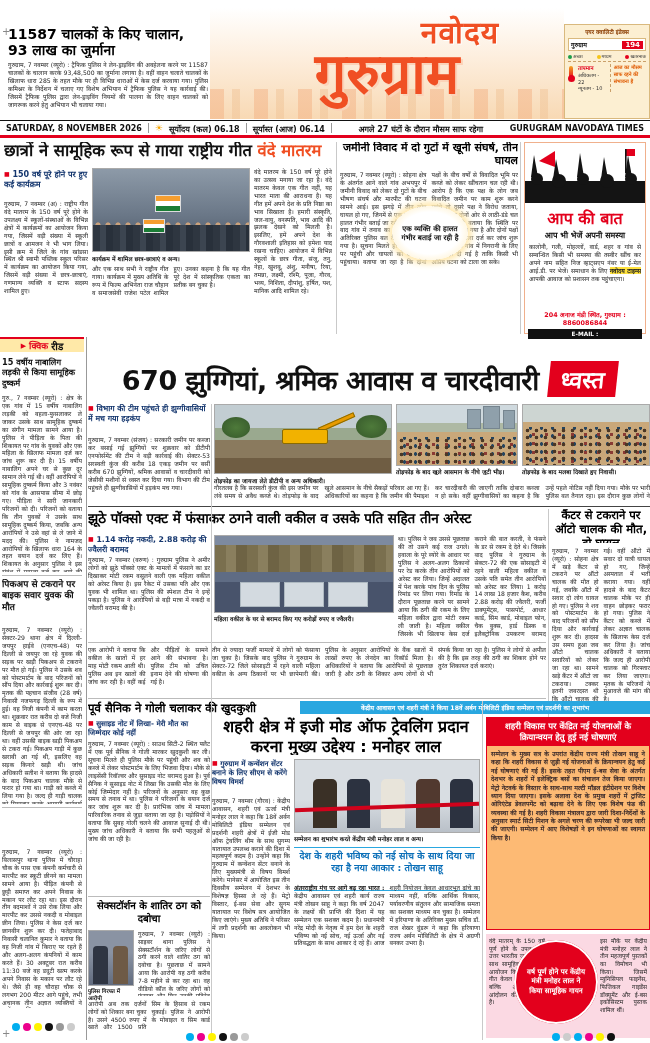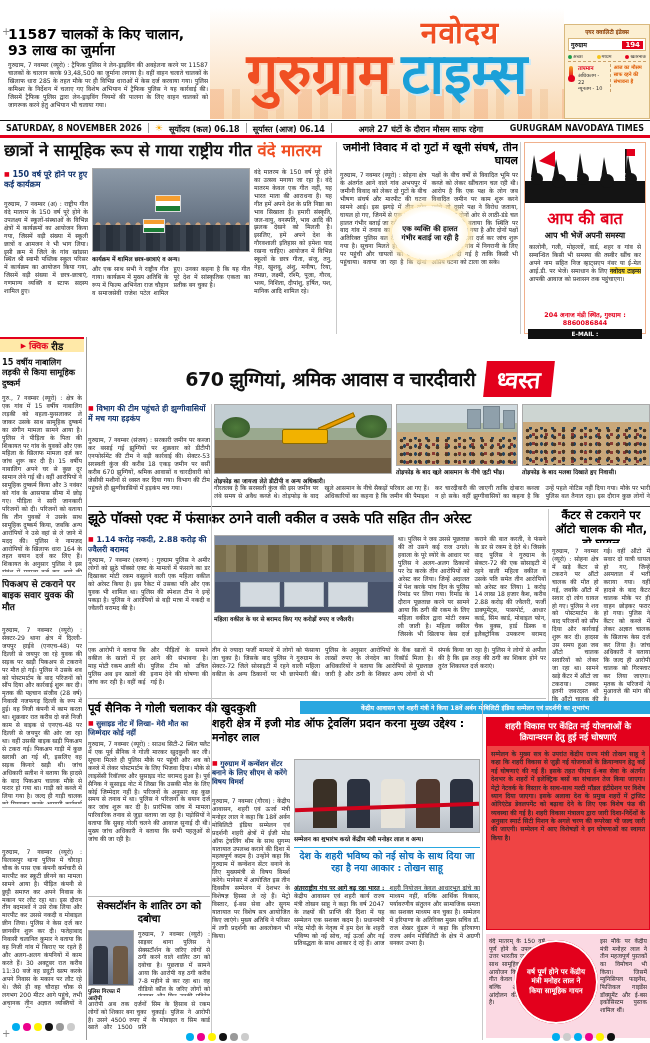--- a/index.html
+++ b/index.html
@@ -60,26 +60,26 @@
   .aapki-em{background:#111;color:#fff;font-size:5.8px;text-align:center;line-height:10px;height:10px;font-weight:bold}
   
   .qr-head{background:#ffe9a8;height:15px;display:flex;align-items:center;justify-content:center;gap:3px;border-top:2px solid #e3001c}
   .qr-a{color:#e3001c;font-weight:bold;font-size:9px}
   .qr-b{color:#111;font-weight:bold;font-size:10px}
   .qr-flag{color:#e3001c;font-size:7px}
   .qr-h{font-size:8.2px;font-weight:bold;text-align:left;line-height:1.25;overflow:hidden}
   
   .banner{background:#e3001c;color:#fff;font-weight:bold;font-size:11.5px;text-align:center;line-height:19px;white-space:nowrap;overflow:hidden}
   .bighead{display:flex;align-items:center;justify-content:center;gap:10px}
-  .bighead .t1{font-size:19px;font-weight:bold;letter-spacing:-.5px;white-space:nowrap}
+  .bighead .t1{font-size:27px;font-weight:bold;letter-spacing:-.5px;white-space:nowrap}
   .bighead .t2{background:#e3001c;color:#fff;font-size:23px;font-weight:bold;padding:2px 12px;transform:skewX(-6deg)}
   .headline{font-weight:bold;color:#000;overflow:hidden}
   .bluestrip{background:#29a7e0;color:#fff;font-weight:bold;font-size:6.2px;text-align:center;line-height:13px;white-space:nowrap;overflow:hidden}
   .bluehead{color:#0b6fb8;font-weight:bold;font-size:9.5px;text-align:center;line-height:1.3;border-top:1px solid #29a7e0;border-bottom:1px solid #29a7e0;padding:2px 0;overflow:hidden}
-  .redbox{border:1px solid #e3001c;background:#ef4444}
+  .redbox{border:1px solid #e3001c;background:#fdba74}
   .redbox-t{background:#e3001c;color:#fff;font-weight:bold;font-size:8.5px;text-align:center;line-height:1.3;padding:3px 4px}
   .redbox-b{padding:4px;font-size:6.2px;font-weight:bold;color:#3a2a2a;text-align:justify;line-height:1.35;overflow:hidden}
   .pink{background:#fbd9e3}
   .circle{position:absolute;border-radius:50%;background:#e3001c;color:#fff;display:flex;align-items:center;justify-content:center;text-align:center;font-weight:bold;font-size:7px;line-height:1.3;padding:10px;box-shadow:0 0 0 2px #fff inset}
   .bold-lead{font-weight:bold}
   
   .ph-students{background:linear-gradient(#8d9aa8 0%,#6b7888 55%,#4c5866 100%)}
   .flag{position:absolute;width:26px;height:17px;background:linear-gradient(#f59e2f 0 33%,#fff 33% 66%,#1a7d35 66% 100%);border:1px solid #ddd}
   .people{position:absolute;left:0;right:0;bottom:0;height:26px;background:repeating-linear-gradient(90deg,#2e3640 0 7px,#3c4550 7px 13px,#28303a 13px 20px)}
   .heads{position:absolute;left:0;right:0;bottom:22px;height:8px;background-image:radial-gradient(circle,#caa27c 2.2px,transparent 3px);background-size:10px 8px}
@@ -119,21 +119,20 @@
     <div class="brief-h headline">11587 चालकों के किए चालान, 93 लाख का जुर्माना</div>
     <div class="body brief-b">गुरुग्राम, 7 नवम्बर (ब्यूरो) : ट्रैफिक पुलिस ने लेन-ड्राइविंग की अवहेलना करने पर 11587 चालकों के चालान करके 93,48,500 का जुर्माना लगाया है। वहीं वाहन चलाते चालकों के खिलाफ धारा 285 के तहत मौके पर ही विभिन्न धाराओं में केस दर्ज करवाया गया। पुलिस कमिश्नर के निर्देशन में चलाए गए विशेष अभियान में ट्रैफिक पुलिस ने यह कार्रवाई की। जिसमें ट्रैफिक पुलिस द्वारा लेन-ड्राइविंग नियमों की पालना के लिए वाहन चालकों को जागरूक करने हेतु अभियान भी चलाया गया।</div>
   </div>
 
   <div class="abs mast-bg" style="left:210px;top:8px;width:354px;height:111px">
     <div class="mast-sky"></div>
   </div>
   <div class="abs nav-word" style="left:370px;top:11px;width:180px">नवोदय</div>
   <div class="abs mast-row" style="left:210px;top:46px;width:354px">
     <span class="mast-a">गुरुग्राम</span>
-    <span class="mast-b">टाइम्स</span>
   </div>
 
   <div class="abs aqi" style="left:564px;top:24px;width:86px;height:95px">
     <div class="aqi-t">एयर क्वालिटी इंडेक्स</div>
     <div class="aqi-bar">
       <span class="aqi-city">गुरुग्राम</span>
       <span class="aqi-val">194</span>
     </div>
     <div class="aqi-leg">
       <span><span class="dot" style="background:#1e9e4a"></span><span>अच्छा</span></span>
@@ -297,21 +296,21 @@
   <div class="abs body cols3" style="left:212px;top:646px;width:334px;height:50px">तीन से ज्यादा फर्जी मामलों में लोगों को फंसाया जा चुका है। जिसके बाद पुलिस ने गुरुग्राम के सेक्टर-72 जिले सोसाइटी में रहने वाली महिला वकील के अन्य ठिकानों पर भी छापेमारी की। पुलिस के अनुसार आरोपियों के बैंक खातों में लाखों रुपए के लेनदेन का रिकॉर्ड मिला है। अधिकारियों ने बताया कि आरोपियों से पूछताछ जारी है और ठगी के शिकार अन्य लोगों से भी संपर्क किया जा रहा है। पुलिस ने लोगों से अपील की है कि इस तरह की ठगी का शिकार होने पर तुरंत शिकायत दर्ज कराएं।</div>
   <div class="hr" style="left:88px;top:698px;width:458px;background:#bbb"></div>
 
   <div class="abs headline" style="left:88px;top:700px;width:208px;height:16px;font-size:11.5px;white-space:nowrap">पूर्व सैनिक ने गोली चलाकर की खुदकुशी</div>
   <div class="abs subhead" style="left:88px;top:719px;width:122px;font-size:7.2px">
     <span class="sq">■</span> <span>सुसाइड नोट में लिखा- मेरी मौत का जिम्मेदार कोई नहीं</span>
   </div>
   <div class="abs body" style="left:88px;top:740px;width:122px;height:154px">गुरुग्राम, 7 नवम्बर (ब्यूरो) : साउथ सिटी-2 स्थित फ्लैट में एक पूर्व सैनिक ने गोली मारकर खुदकुशी कर ली। सूचना मिलते ही पुलिस मौके पर पहुंची और शव को कब्जे में लेकर पोस्टमार्टम के लिए भिजवा दिया। मौके से लाइसेंसी रिवॉल्वर और सुसाइड नोट बरामद हुआ है। पूर्व सैनिक ने सुसाइड नोट में लिखा कि उसकी मौत के लिए कोई जिम्मेदार नहीं है। परिजनों के अनुसार वह कुछ समय से तनाव में था। पुलिस ने परिजनों के बयान दर्ज कर जांच शुरू कर दी है। प्रारंभिक जांच में मामला पारिवारिक तनाव से जुड़ा बताया जा रहा है। पड़ोसियों ने बताया कि सुबह गोली चलने की आवाज सुनाई दी थी। मुख्य जांच अधिकारी ने बताया कि सभी पहलुओं से जांच की जा रही है।</div>
 
   <div class="abs bluestrip" style="left:300px;top:701px;width:350px;height:13px">केंद्रीय आवासन एवं शहरी मंत्री ने किया 18वें अर्बन मोबिलिटी इंडिया सम्मेलन एवं प्रदर्शनी का शुभारंभ</div>
-  <div class="abs headline" style="left:212px;top:717px;width:268px;height:38px;font-size:11px;text-align:left;line-height:1.25">शहरी क्षेत्र में इजी मोड ऑफ ट्रेवलिंग प्रदान करना मुख्य उद्देश्य : मनोहर लाल</div>
+  <div class="abs headline" style="left:212px;top:717px;width:268px;height:38px;font-size:16px;text-align:center;line-height:1.25">शहरी क्षेत्र में इजी मोड ऑफ ट्रेवलिंग प्रदान करना मुख्य उद्देश्य : मनोहर लाल</div>
 
   <div class="abs subhead" style="left:212px;top:759px;width:78px;font-size:7.2px">
     <span class="sq">■</span> <span>गुरुग्राम में कन्वेंशन सेंटर बनाने के लिए सीएम से करेंगे विषय विमर्श</span>
   </div>
   <div class="abs body" style="left:212px;top:797px;width:78px;height:240px">गुरुग्राम, 7 नवम्बर (गौरव) : केंद्रीय आवासन, शहरी एवं ऊर्जा मंत्री मनोहर लाल ने कहा कि 18वें अर्बन मोबिलिटी इंडिया सम्मेलन एवं प्रदर्शनी शहरी क्षेत्रों में ईजी मोड ऑफ ट्रेवलिंग थीम के साथ सुगम्य यातायात उपलब्ध कराने की दिशा में महत्वपूर्ण कदम है। उन्होंने कहा कि गुरुग्राम में कन्वेंशन सेंटर बनाने के लिए मुख्यमंत्री से विषय विमर्श करेंगे। मानेसर में आयोजित इस तीन दिवसीय सम्मेलन में देशभर के विशेषज्ञ हिस्सा ले रहे हैं। मेट्रो विस्तार, ई-बस सेवा और सुगम यातायात पर विशेष सत्र आयोजित किए जाएंगे। मुख्य अतिथि ने परिसर में लगी प्रदर्शनी का अवलोकन भी किया।</div>
 
   <div class="photo ph-ribbon" style="left:294px;top:759px;width:186px;height:74px">
     <div class="suit l" style="left:10%"></div>
     <div class="suit" style="left:28%"></div>
     <div class="suit" style="left:47%;background:#e8e4da"></div>

